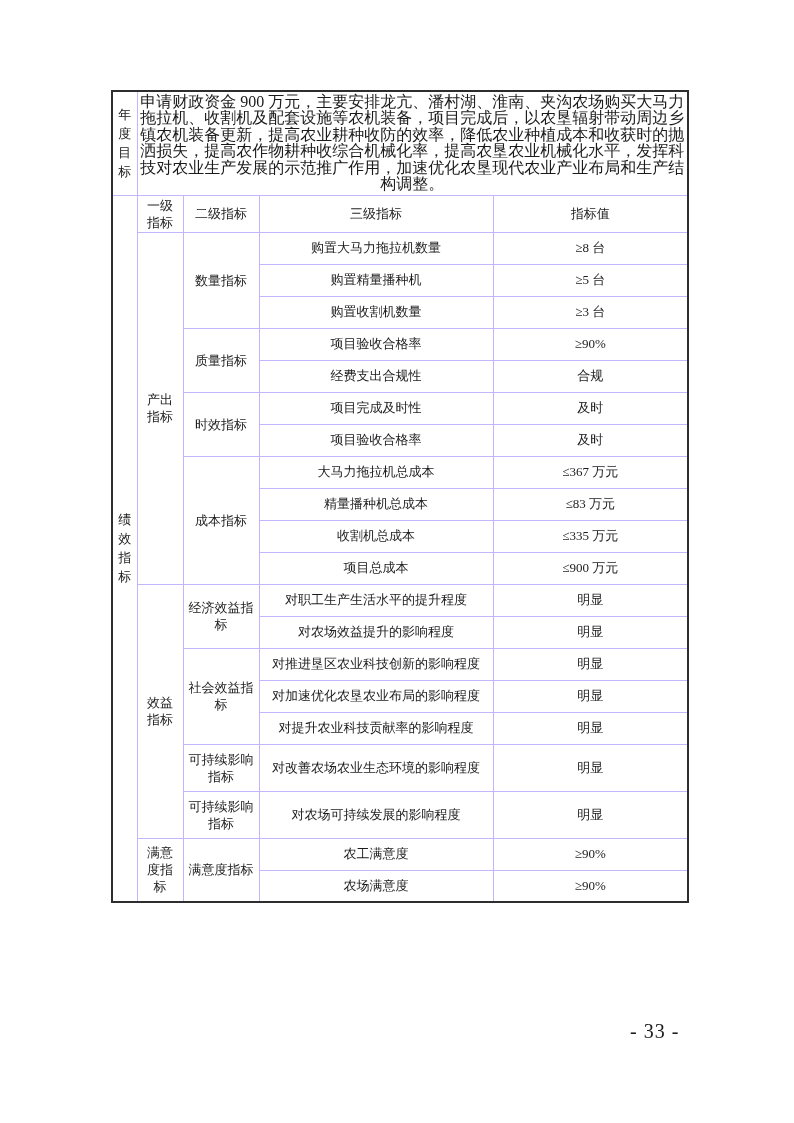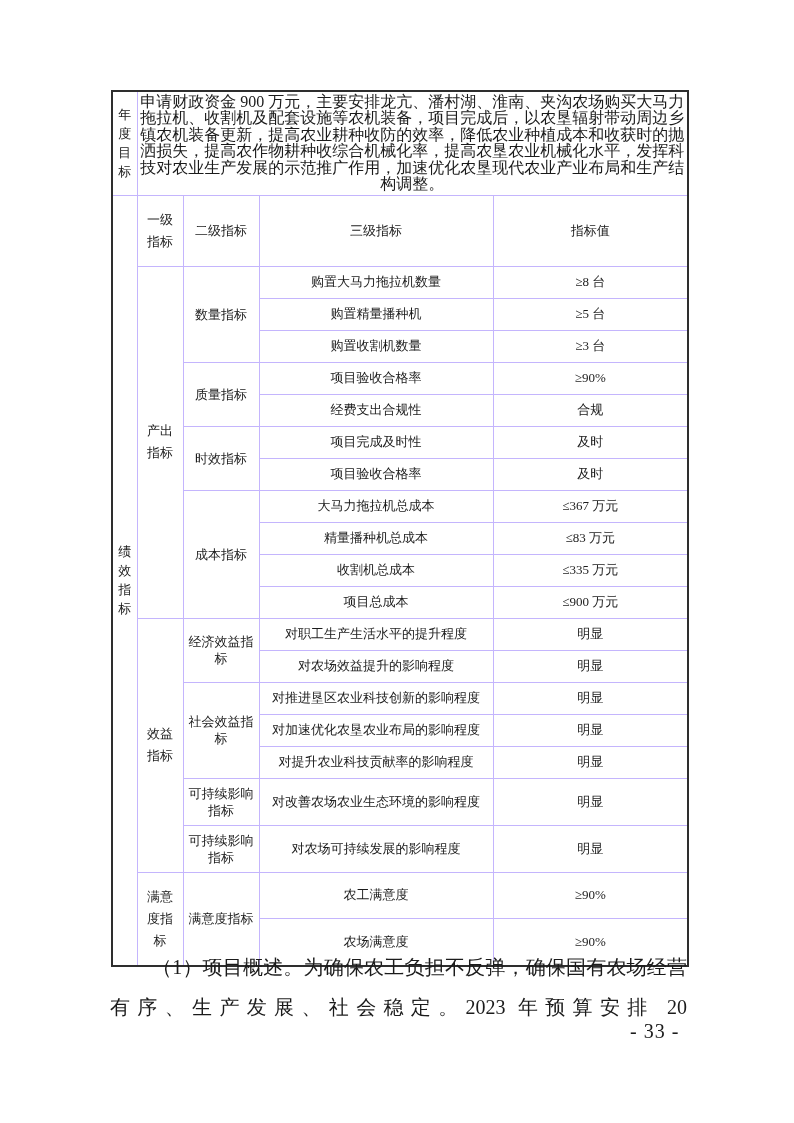--- a/index.html
+++ b/index.html
@@ -41,22 +41,22 @@
   .vlabel {
     width: 14px;
     margin: 0 auto;
     line-height: 19px;
     word-break: break-all;
     text-align: center;
   }
   
   .w2 {
     width: 27px;
-    margin: 12px auto;
-    line-height: 22px;
+    margin: 0 auto;
+    line-height: 17px;
     word-break: break-all;
     text-align: center;
   }
   
   .lvl2 {
     padding: 0 10px;
     line-height: 17px;
     word-break: break-all;
     margin-left: 24px;
   }
@@ -242,17 +242,16 @@
       <td class="ind">农工满意度</td>
       <td>≥90%</td>
     </tr>
     <tr class="row-std">
       <td class="ind">农场满意度</td>
       <td>≥90%</td>
     </tr>
   </tbody>
     </table>
 
-  <div class="body-paragraph">（1）项目概述。为确保农工负担不反弹，确保国有农场经营有序、生产发展、社会稳定。2023 年预算安排 20</div>
 
   <div class="page-number">- 33 -</div>
 
 </div>
 
 </body></html>

